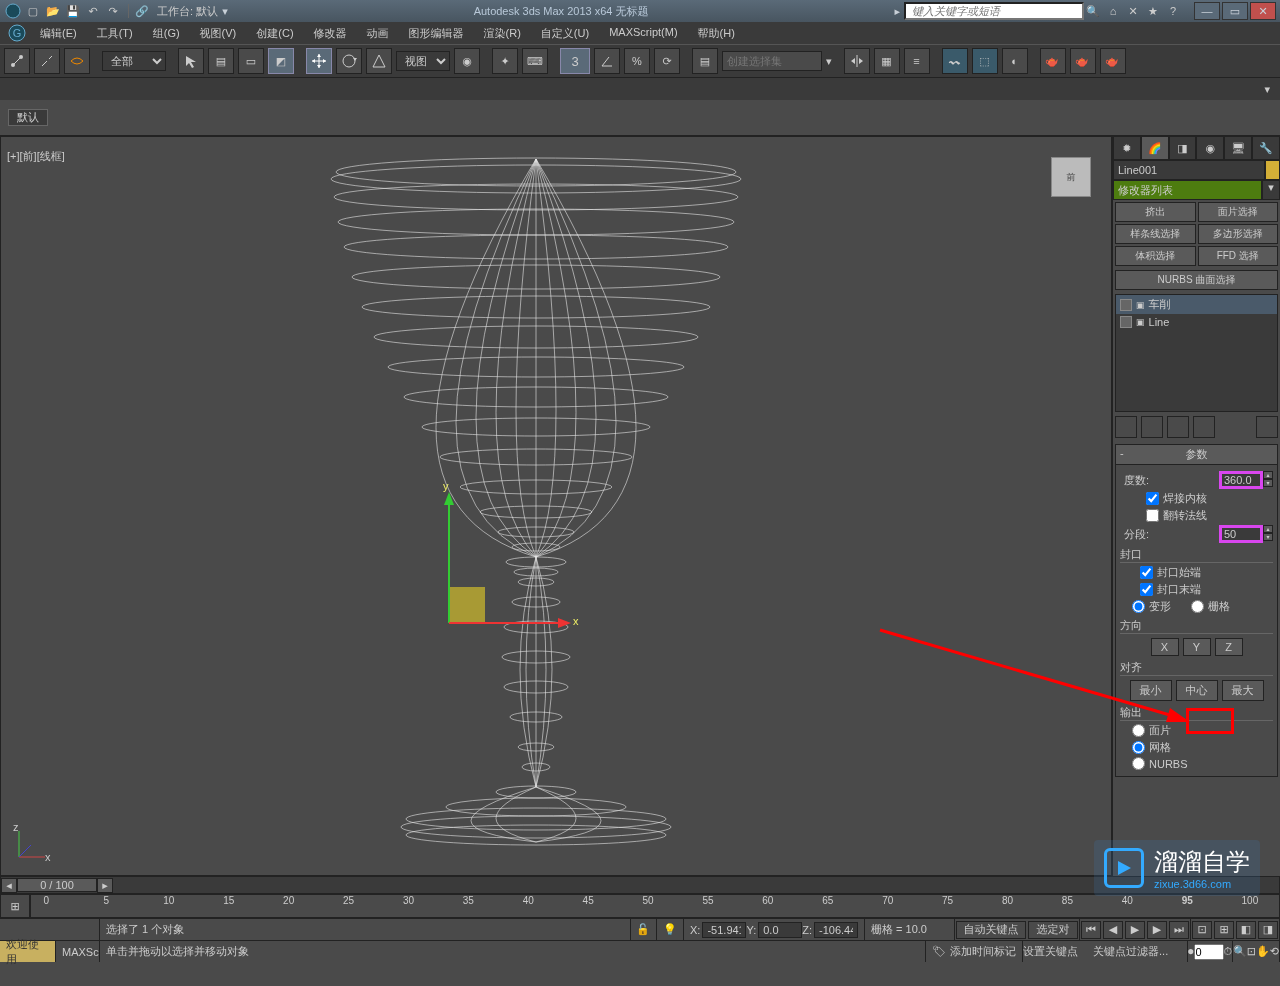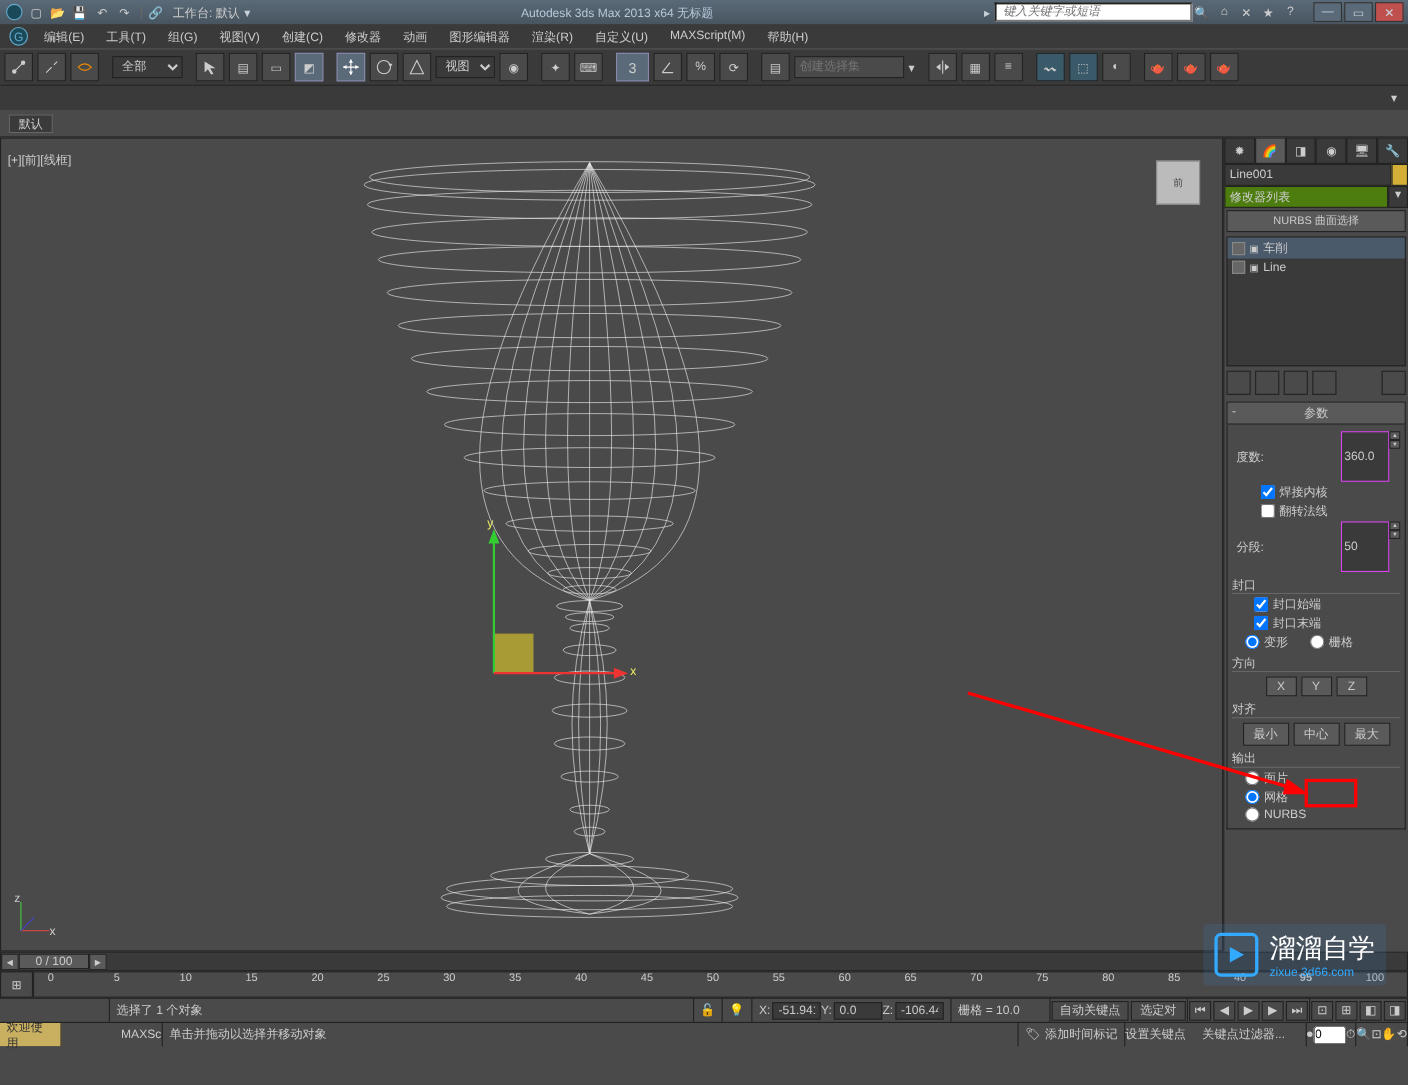--- a/index.html
+++ b/index.html
@@ -24,21 +24,21 @@
 .toolbar1 .tool-btn.active { background: #5a6a78; border-color: #88a; }
 .toolbar1 .sep { width: 4px; }
 .toolbar1 select, .toolbar1 input { background: #3a3a3a; color: #ccc; border: 1px solid #222; height: 20px; padding: 0 4px; }
 .toolbar1 .selset-input { width: 100px; background: #4a4a4a; }
 
 .ribbon-tabs { height: 22px; background: #3a3a3a; display: flex; align-items: center; padding: 0 10px; }
 .ribbon-tabs .rtab { padding: 0 20px; color: #888; }
 .ribbon-tabs .rtab.active { background: #5a5a5a; color: #fff; }
 .ribbon-tabs .rtab.highlight { color: #7ab; }
 
-.ribbon-strip { height: 25px; background: #4a4a4a; display: flex; align-items: center; padding: 0 8px; border-bottom: 1px solid #222; }
+.ribbon-strip { height: 36px; background: #4a4a4a; display: flex; align-items: center; padding: 0 8px; border-bottom: 1px solid #222; }
 .ribbon-strip .rlabel { color: #ccc; border: 1px solid #666; padding: 0 8px; background: #3a3a3a; }
 
 .workspace { display: flex; height: 740px; }
 .viewport { flex: 1; background: #4a4a4a; position: relative; border: 1px solid #222; }
 .viewport .vplabel { position: absolute; top: 12px; left: 6px; color: #ccc; }
 .viewport .viewcube { position: absolute; top: 20px; right: 20px; width: 40px; height: 40px; background: #bbb; border: 1px solid #888; display: flex; align-items: center; justify-content: center; color: #444; font-size: 9px; }
 .viewport .axis-gizmo { position: absolute; bottom: 10px; left: 10px; }
 .viewport .wireframe { position: absolute; left: 320px; top: 10px; }
 
 .command-panel { width: 168px; background: #4a4a4a; border-left: 1px solid #222; display: flex; flex-direction: column; }
@@ -62,36 +62,36 @@
 .cp-stacklist .stack-expand { margin-right: 4px; font-size: 9px; }
 .cp-stack-tools { display: flex; padding: 2px; gap: 4px; }
 .cp-stack-tools .stbtn { width: 22px; height: 22px; background: #4a4a4a; border: 1px solid #222; }
 .cp-rollout { margin: 4px 2px; }
 .cp-rollout .ro-header { background: #5a5a5a; border: 1px solid #222; padding: 2px; text-align: center; position: relative; }
 .cp-rollout .ro-header .ro-minus { position: absolute; left: 4px; }
 .cp-rollout .ro-body { background: #4a4a4a; border: 1px solid #222; border-top: none; padding: 4px; }
 .cp-rollout .ro-row { display: flex; align-items: center; margin: 2px 0; }
 .cp-rollout .ro-row label { margin-left: 4px; }
 .cp-rollout .ro-row .spinner { display: flex; margin-left: auto; }
-.cp-rollout .ro-row .spinner input { width: 44px; background: #3a3a3a; color: #ccc; border: 1px solid #d946ef; text-align: left; padding: 16px 2px; }
+.cp-rollout .ro-row .spinner input { width: 44px; background: #3a3a3a; color: #ccc; border: 3px solid #d946ef; text-align: left; padding: 0 2px; }
 .cp-rollout .ro-row .spinner .spin-btns { width: 10px; display: flex; flex-direction: column; }
 .cp-rollout .ro-row .spinner .spin-btns div { height: 8px; background: #5a5a5a; border: 1px solid #222; font-size: 6px; line-height: 6px; text-align: center; }
 .cp-rollout .ro-group-label { color: #ccc; margin: 4px 0 2px 0; border-bottom: 1px solid #666; }
 .cp-rollout .ro-btn-row { display: flex; gap: 4px; justify-content: center; margin: 4px 0; }
 .cp-rollout .ro-btn-row .robtn { background: #5a5a5a; border: 1px solid #222; width: 28px; text-align: center; padding: 2px 0; }
 .cp-rollout .ro-btn-row .robtn.wide { width: 42px; }
 .cp-rollout .ro-radio-row { display: flex; align-items: center; margin: 2px 0; }
 .cp-rollout .ro-radio-row input { margin-right: 4px; margin-left: 12px; }
 .cp-rollout .ro-check-row { display: flex; align-items: center; margin: 2px 0; padding-left: 20px; }
 .cp-rollout .ro-check-row input { margin-right: 4px; }
 
 .timeline-area { background: #4a4a4a; }
 .timeslider { height: 18px; display: flex; align-items: center; background: #3a3a3a; border: 1px solid #222; }
 .timeslider .ts-btn { width: 16px; text-align: center; background: #5a5a5a; border: 1px solid #222; }
-.timeslider .ts-handle { width: 64px; text-align: center; background: #5a5a5a; border: 1px solid #222; }
+.timeslider .ts-handle { width: 80px; text-align: center; background: #5a5a5a; border: 1px solid #222; }
 .timeslider .ts-track { flex: 1; }
 .trackbar { height: 24px; background: #4a4a4a; border: 1px solid #222; position: relative; }
 .trackbar .tick { position: absolute; top: 0; color: #ccc; font-size: 10px; }
 
 .statusbar { height: 22px; background: #4a4a4a; display: flex; align-items: center; border-top: 1px solid #222; }
 .statusbar .sb-seg { padding: 0 6px; border-right: 1px solid #222; height: 100%; display: flex; align-items: center; }
 .statusbar .sb-coord { background: #3a3a3a; border: 1px solid #222; padding: 1px 4px; margin-left: 2px; width: 44px; color: #ccc; }
 .statusbar .sb-btn { width: 20px; height: 18px; background: #4a4a4a; border: 1px solid #222; margin: 0 1px; display: flex; align-items: center; justify-content: center; }
 .statusbar2 { height: 22px; background: #4a4a4a; display: flex; align-items: center; border-top: 1px solid #222; }
 .statusbar2 .sb-seg { padding: 0 6px; border-right: 1px solid #222; height: 100%; display: flex; align-items: center; }
@@ -350,20 +350,28 @@
       <div class="cptab">🖥</div>
       <div class="cptab">🔧</div>
     </div>
     <div class="cp-name">
       <input value="Line001" style="">
       <div class="color-swatch"></div>
     </div>
     <div class="cp-dropdown">
       <div class="ddlabel">修改器列表</div>
       <div class="ddarrow">▾</div>
+    </div>
+    <div class="cp-btngrid">
+      <div class="cpbtn">挤出</div>
+      <div class="cpbtn">面片选择</div>
+      <div class="cpbtn">样条线选择</div>
+      <div class="cpbtn">多边形选择</div>
+      <div class="cpbtn">体积选择</div>
+      <div class="cpbtn">FFD 选择</div>
     </div>
     <div class="cp-nurbs">
         <div class="cpbtn-wide">NURBS 曲面选择</div>
       </div>
     <div class="cp-stacklist">
       <div class="stack-item sel">
         <span class="stack-marker"></span>
         <span class="stack-expand">▣</span>
         <span>车削</span>
       </div>
@@ -534,21 +542,21 @@
   </div>
   <div class="sb-seg" style="padding:0;">
     <div class="sb-btn">⊡</div>
     <div class="sb-btn">⊞</div>
     <div class="sb-btn">◧</div>
     <div class="sb-btn">◨</div>
   </div>
 </div>
 <div class="statusbar2">
   <div class="sb-seg" style="width:56px;background:#c8b060;color:#333;">欢迎使用</div>
-  <div class="sb-seg" style="width:44px;margin-left:48px;">MAXSc</div>
+  <div class="sb-seg" style="width:44px;">MAXSc</div>
   <div class="sb-seg" style="flex:1;">单击并拖动以选择并移动对象</div>
   <div class="sb-seg">
       <span>🏷</span>
       <span style="margin-left:4px;">添加时间标记</span>
     </div>
   <div class="sb-seg" style="padding:0;">
     <div class="sb-btn" style="width:70px;"><span>设置关键点</span></div>
     <div class="sb-btn" style="width:94px;"><span>关键点过滤器...</span></div>
   </div>
   <div class="sb-seg" style="padding:0;">

